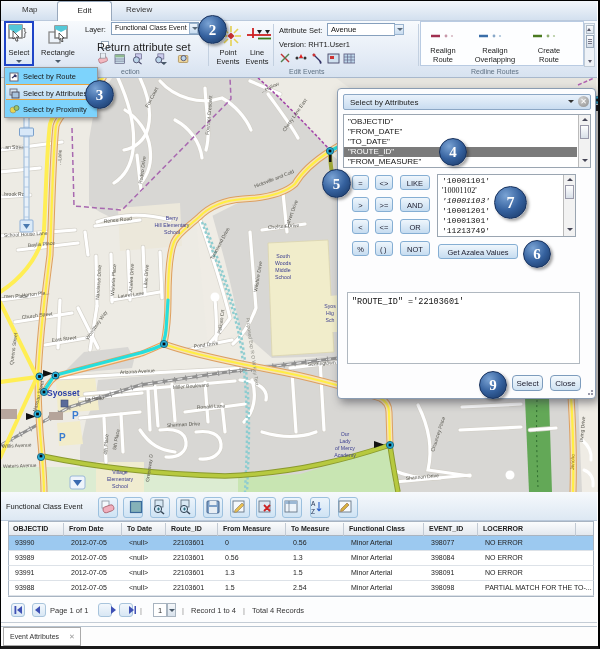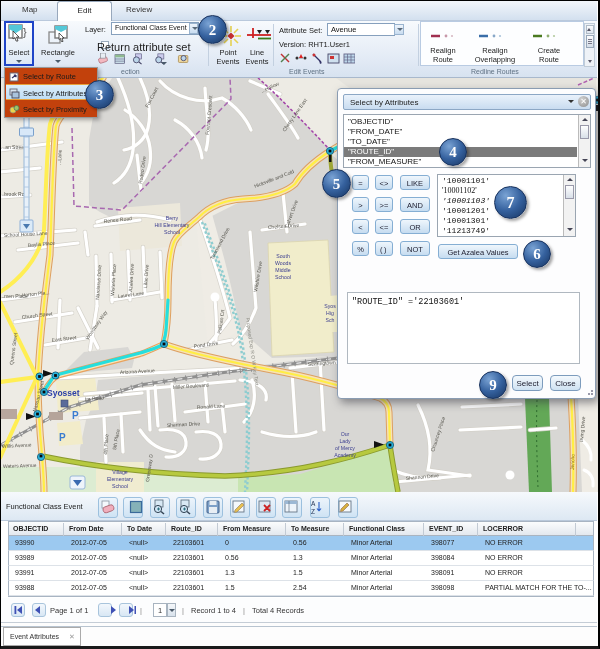--- a/index.html
+++ b/index.html
@@ -23,21 +23,21 @@
   border:2px solid #1f45c8; background:linear-gradient(#fdfeff,#dde8f5); }
 .caret { position:absolute; width:0; height:0; border-left:3px solid transparent;
   border-right:3px solid transparent; border-top:3px solid #4a5a6a; }
 .combo { position:absolute; background:#fff; border:1px solid #86a0bd; font-size:7.5px;
   color:#111; padding:1px 0 0 3px; }
 .comboarw { position:absolute; background:linear-gradient(#eef4fb,#c8dcf0);
   border:1px solid #9ab4cf; }
 .comboarw:after { content:""; position:absolute; left:2px; top:3px; width:0; height:0;
   border-left:3px solid transparent; border-right:3px solid transparent; border-top:3px solid #5a6a7a; }
 
-#menu { position:absolute; left:4px; top:67px; width:94px; height:51px; background:#c2410c;
+#menu { position:absolute; left:4px; top:67px; width:94px; height:51px; background:#7dd3fc;
   border:1px solid #999; box-shadow:2px 2px 4px rgba(0,0,0,.3); z-index:30; }
 .mitem { position:absolute; left:1px; width:91px; height:16px; font-size:7.5px; color:#1a1a1a;
   padding:4px 0 0 17px; }
 #mi2 { background:linear-gradient(#dceefb,#bfdef5); border-top:1px solid #e8a33d; border-bottom:1px solid #e8a33d; }
 
 #dialog { position:absolute; left:337px; top:88px; width:259px; height:311px;
   background:#fdfdfe; border:1px solid #8a9cb2; border-radius:4px;
   box-shadow:3px 4px 9px rgba(50,50,60,.5); z-index:20; }
 #dtitle { position:absolute; left:5px; top:5px; width:248px; height:16px;
   background:linear-gradient(#eaf2fb,#c9dcf0); border:1px solid #8ca7c5; border-radius:2px;

